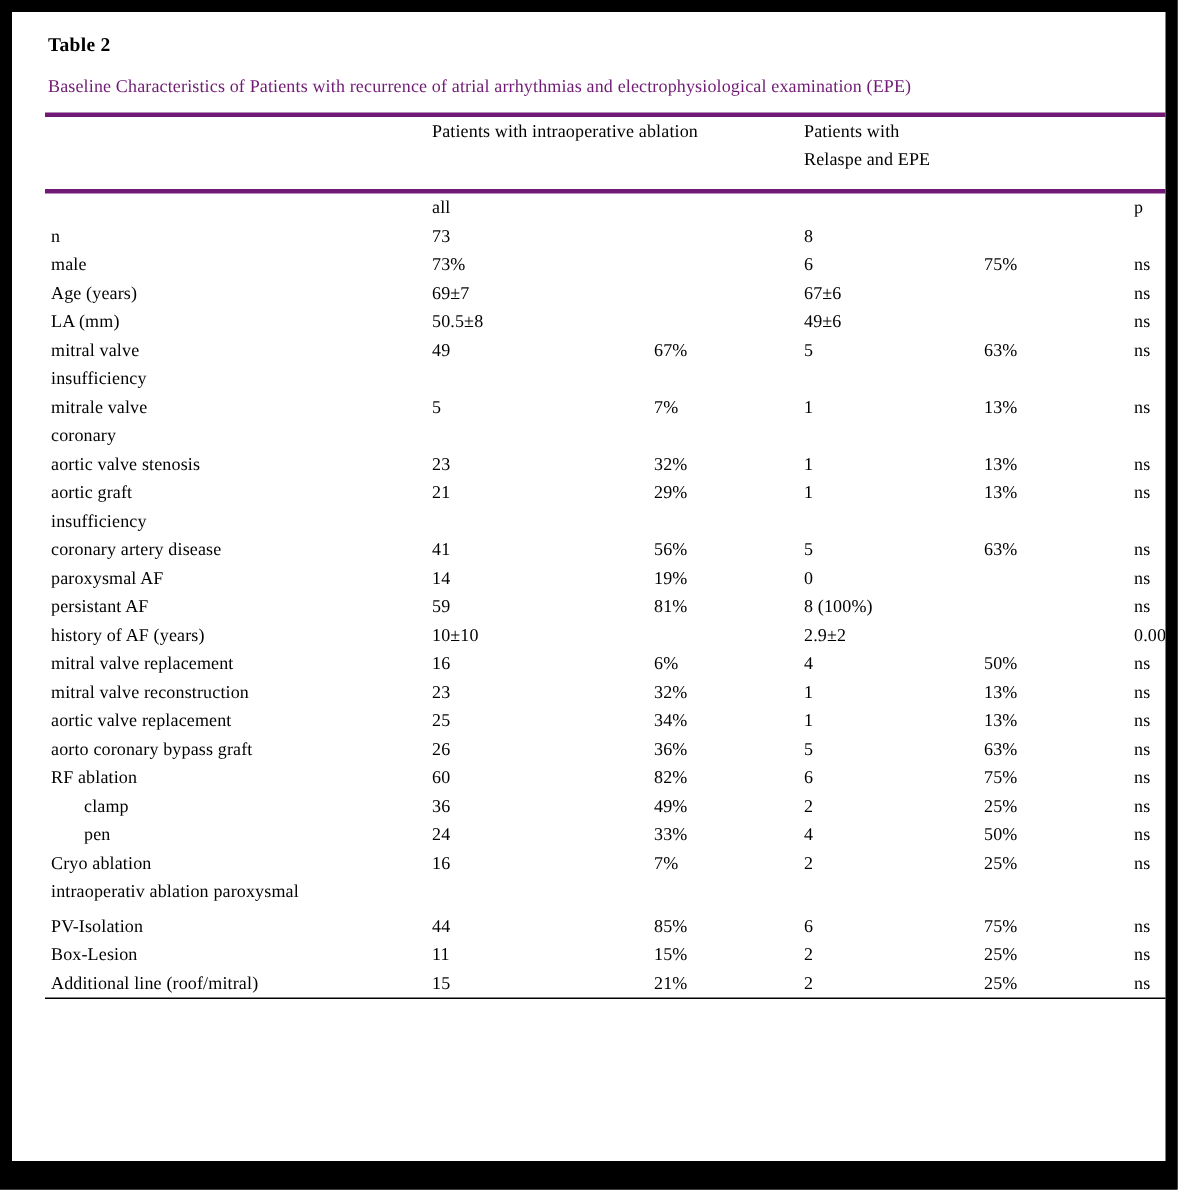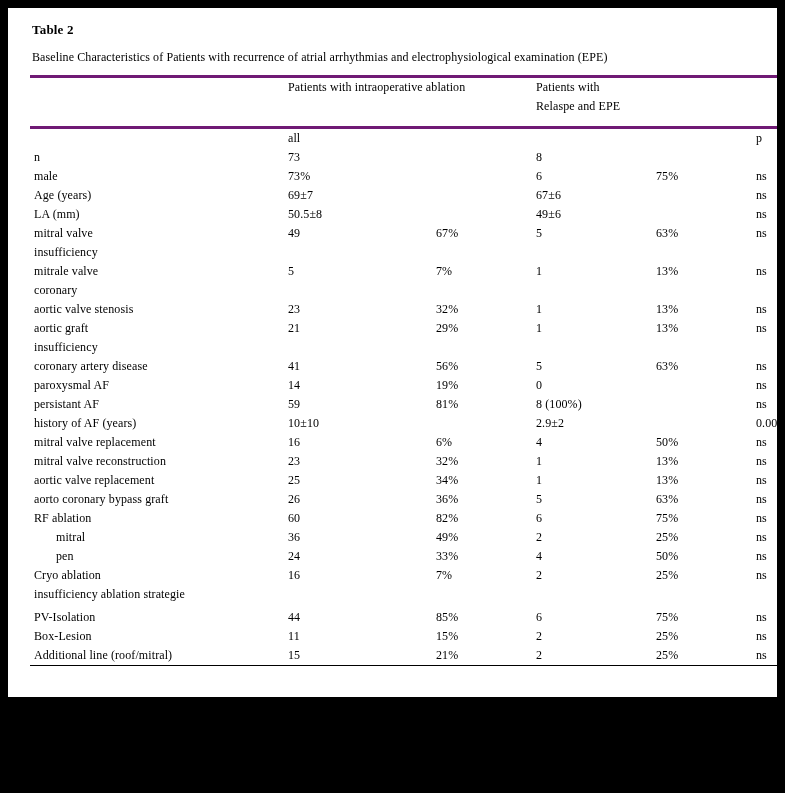--- a/index.html
+++ b/index.html
@@ -10,38 +10,38 @@
   body {
     width: 785px;
     height: 793px;
     font-family: "Liberation Serif", serif;
   }
   .page {
     position: absolute;
     left: 8px;
     top: 8px;
     width: 769px;
-    height: 689px;
+    height: 766px;
     background: #ffffff;
     box-sizing: border-box;
     overflow: hidden;
   }
   .inner {
     padding: 14px 22px 0 22px;
   }
   .tbl-title {
     font-size: 13px;
     font-weight: bold;
     color: #000;
     margin: 0 0 12px 2px;
     letter-spacing: 0.2px;
   }
   .tbl-caption {
     font-size: 12px;
-    color: #000000;
+    color: #701a75;
     margin: 0 0 10px 2px;
     letter-spacing: 0.1px;
   }
   table.data {
     border-collapse: collapse;
     width: 718px;
     table-layout: fixed;
     font-size: 12px;
     color: #000;
   }
@@ -272,21 +272,21 @@
           </tr>
           <tr>
             <td class="c0">RF ablation</td>
             <td class="c1">60</td>
             <td class="c2">82%</td>
             <td class="c3">6</td>
             <td class="c4">75%</td>
             <td class="c5">ns</td>
           </tr>
           <tr>
-            <td class="c0 indent">mitral</td>
+            <td class="c0 indent">clamp</td>
             <td class="c1">36</td>
             <td class="c2">49%</td>
             <td class="c3">2</td>
             <td class="c4">25%</td>
             <td class="c5">ns</td>
           </tr>
           <tr>
             <td class="c0 indent">pen</td>
             <td class="c1">24</td>
             <td class="c2">33%</td>
@@ -296,21 +296,21 @@
           </tr>
           <tr>
             <td class="c0">Cryo ablation</td>
             <td class="c1">16</td>
             <td class="c2">7%</td>
             <td class="c3">2</td>
             <td class="c4">25%</td>
             <td class="c5">ns</td>
           </tr>
           <tr>
-            <td class="c0">insufficiency ablation strategie</td>
+            <td class="c0">intraoperativ ablation paroxysmal</td>
             <td class="c1"></td>
             <td class="c2"></td>
             <td class="c3"></td>
             <td class="c4"></td>
             <td class="c5"></td>
           </tr>
           <tr>
             <td class="c0"></td>
             <td class="c1"></td>
             <td class="c2"></td>

